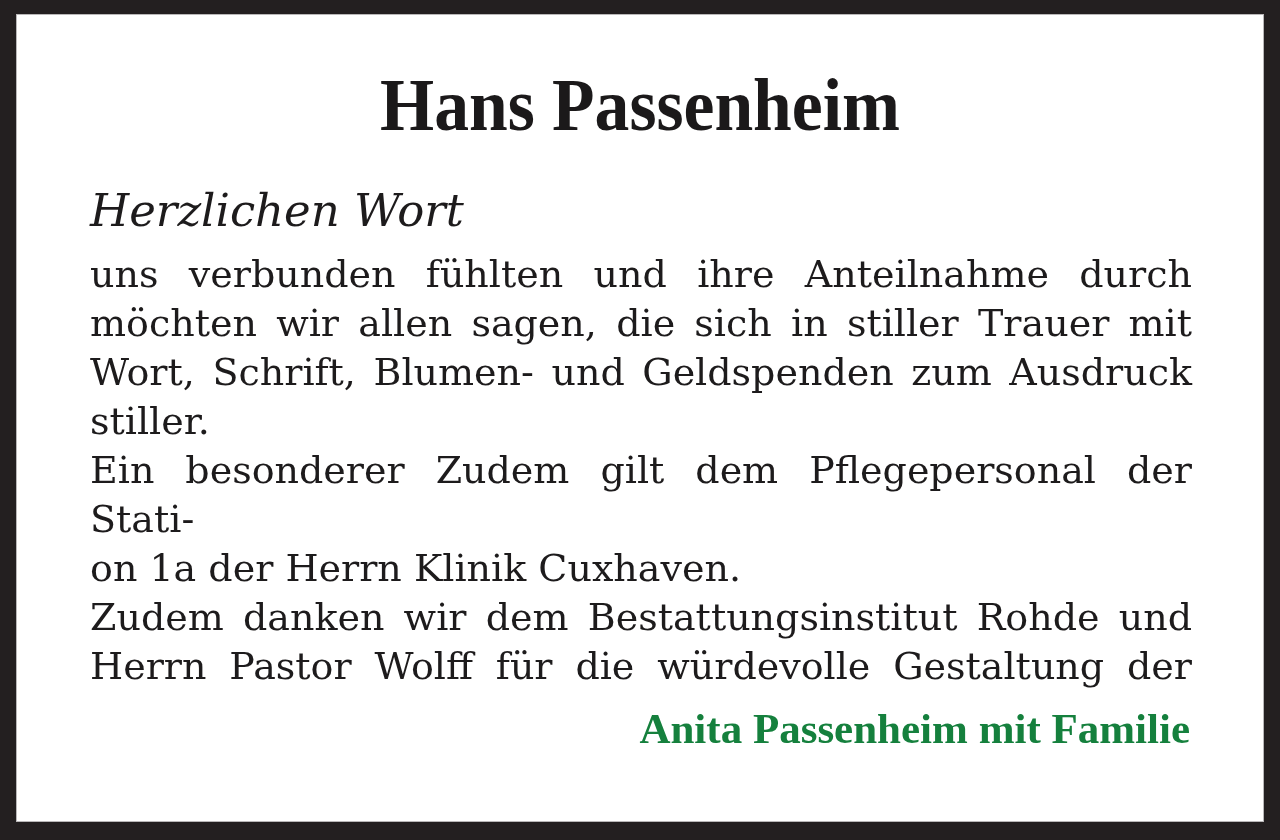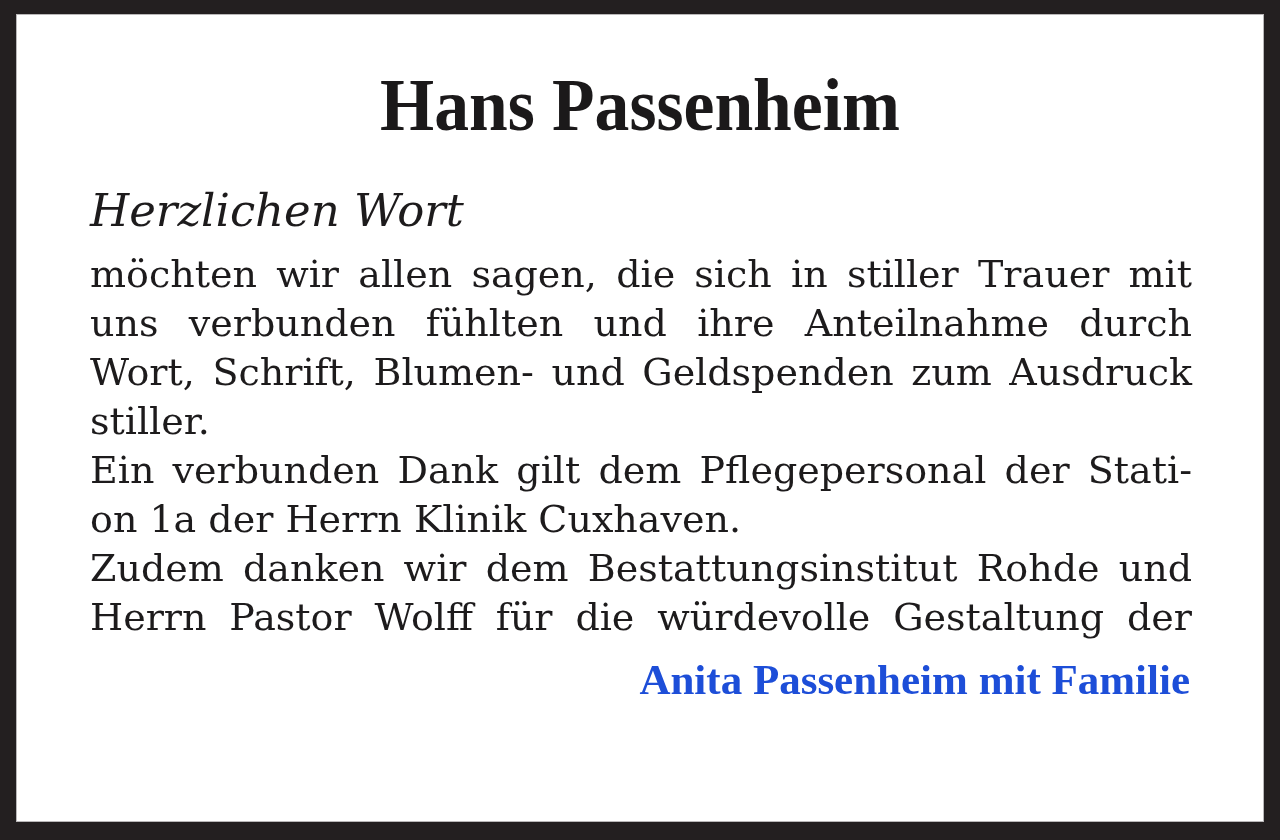--- a/index.html
+++ b/index.html
@@ -69,39 +69,39 @@
     text-align-last: justify;
   }
 
   .signature {
     margin: 16px 74px 0 74px;
     text-align: right;
     font-family: "Liberation Serif", "DejaVu Serif", serif;
     font-weight: bold;
     font-size: 43px;
     line-height: 1;
-    color: #1d4ed8;
+    color: #15803d;
   }
 </style>
 </head>
 <body>
 
 <div class="frame">
   <div class="sheet">
 
     <h1 class="title">Hans Passenheim</h1>
 
     <div class="salutation">Herzlichen Wort</div>
 
     <div class="body-block">
+        <div class="body-line just">uns verbunden fühlten und ihre Anteilnahme durch</div>
         <div class="body-line just">möchten wir allen sagen, die sich in stiller Trauer mit</div>
-        <div class="body-line just">uns verbunden fühlten und ihre Anteilnahme durch</div>
         <div class="body-line just">Wort, Schrift, Blumen- und Geldspenden zum Ausdruck</div>
         <div class="body-line">stiller.</div>
-        <div class="body-line just">Ein verbunden Dank gilt dem Pflegepersonal der Stati-</div>
+        <div class="body-line just">Ein besonderer Zudem gilt dem Pflegepersonal der Stati-</div>
         <div class="body-line">on 1a der Herrn Klinik Cuxhaven.</div>
         <div class="body-line just">Zudem danken wir dem Bestattungsinstitut Rohde und</div>
         <div class="body-line just">Herrn Pastor Wolff für die würdevolle Gestaltung der</div>
       </div>
 
     <div class="signature">Anita Passenheim mit Familie</div>
 
   </div>
 </div>
 

